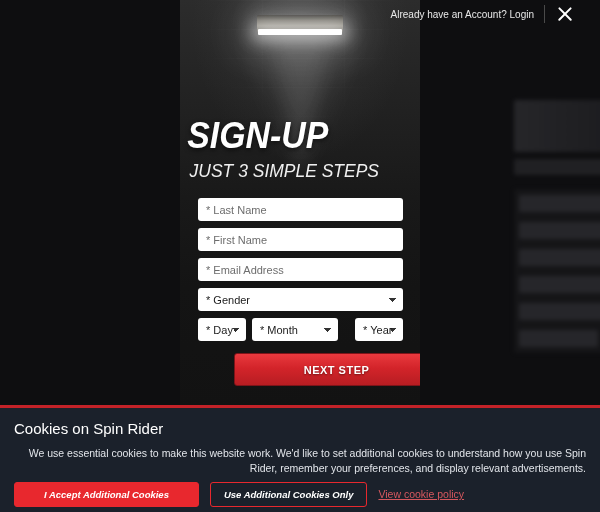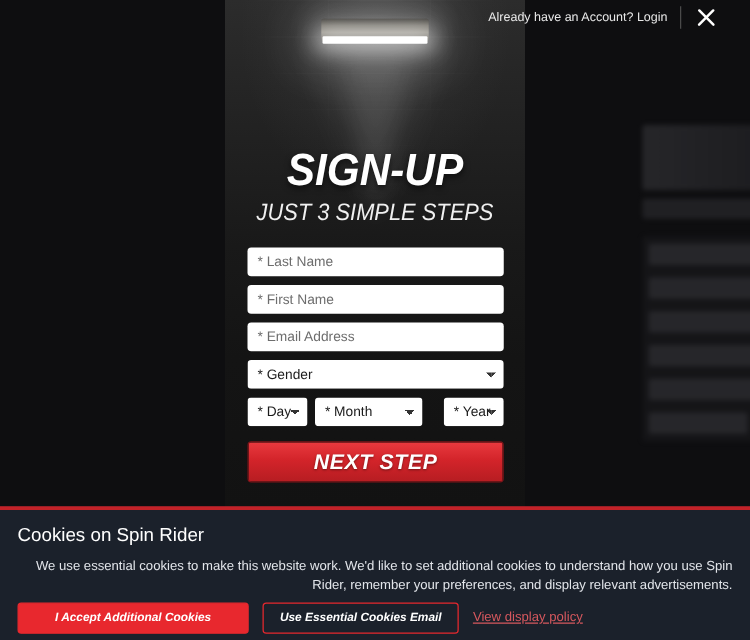--- a/index.html
+++ b/index.html
@@ -184,21 +184,20 @@
     width: 84px;
     height: 6px;
     border-radius: 1px;
     background: #ffffff;
     box-shadow: 0 0 16px 5px rgba(255,255,255,0.55), 0 0 40px 16px rgba(255,255,255,0.20);
   }
 
   .modal-head {
     position: absolute;
     left: 0; right: 0; top: 118px;
-    text-align: center;
   }
   .modal-title {
     font-size: 36px;
     font-weight: bold;
     font-style: italic;
     color: #fff;
     letter-spacing: 0px;
     transform: scaleX(.94);
     line-height: 1;
     text-shadow: 0 2px 5px rgba(0,0,0,.6);
@@ -256,26 +255,26 @@
 
   .next-btn {
     margin-top: 5px;
     width: 205px;
     height: 33px;
     border: 1px solid #7e1419;
     border-radius: 3px;
     background: linear-gradient(180deg,#e8393e 0%, #d3242a 45%, #b71d22 100%);
     color: #fff;
     font-family: "Liberation Sans", sans-serif;
-    font-size: 17px;
-    font-weight: bold;
-    font-style: italic;
+    font-size: 11px;
+    font-weight: bold;
     letter-spacing: .5px;
     cursor: pointer;
     text-shadow: 0 1px 2px rgba(0,0,0,.45);
+    margin-left: 36px;
   }
 
   
   .topbar {
     position: absolute;
     right: 0; top: 0;
     height: 28px;
     display: flex;
     align-items: center;
     gap: 10px;
@@ -444,18 +443,18 @@
     <span class="login-text">Already have an Account? Login</span>
     <span class="divider-v"></span>
     <span class="close-x"></span>
   </div>
 
   <div class="cookie">
     <div class="cookie-title">Cookies on Spin Rider</div>
     <div class="cookie-body">We use essential cookies to make this website work. We'd like to set additional cookies to understand how you use Spin Rider, remember your preferences, and display relevant advertisements.</div>
     <div class="cookie-actions">
       <button class="btn-accept">I Accept Additional Cookies</button>
-      <button class="btn-essential">Use Essential Cookies Email</button>
-      <span class="link-policy">View display policy</span>
+      <button class="btn-essential">Use Additional Cookies Only</button>
+      <span class="link-policy">View cookie policy</span>
     </div>
   </div>
 
 </div>
 
 </body></html>

